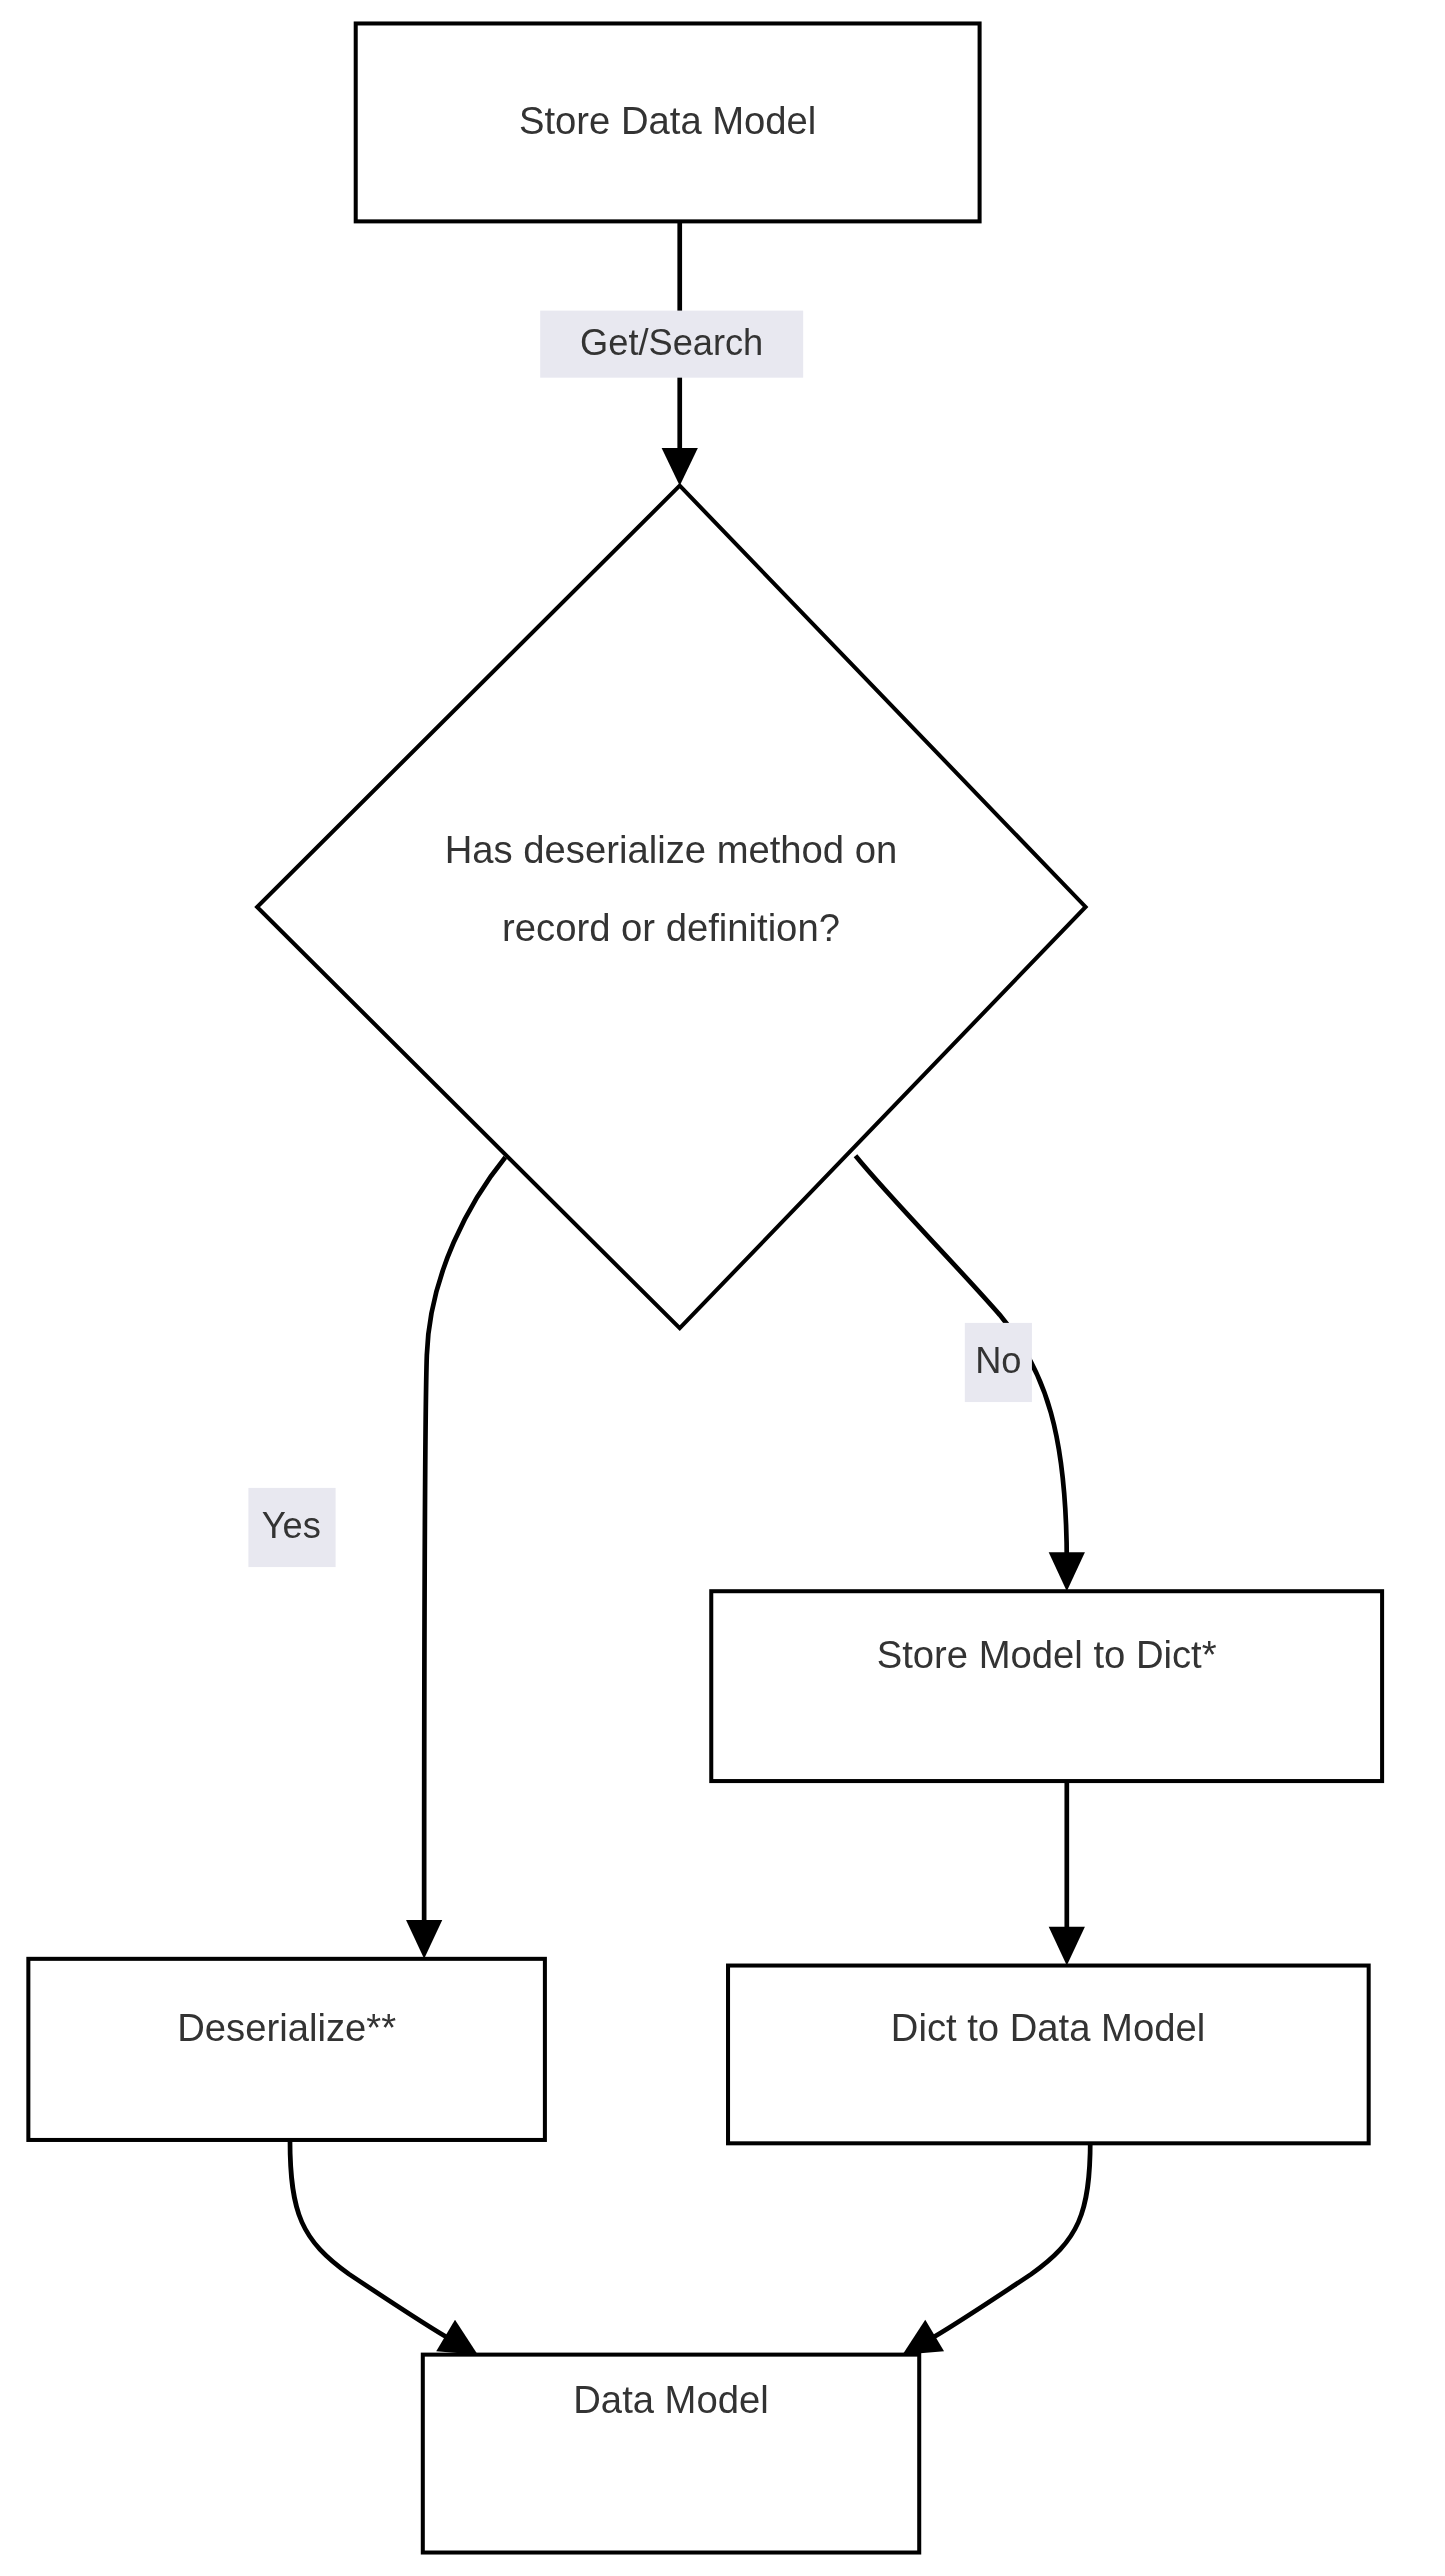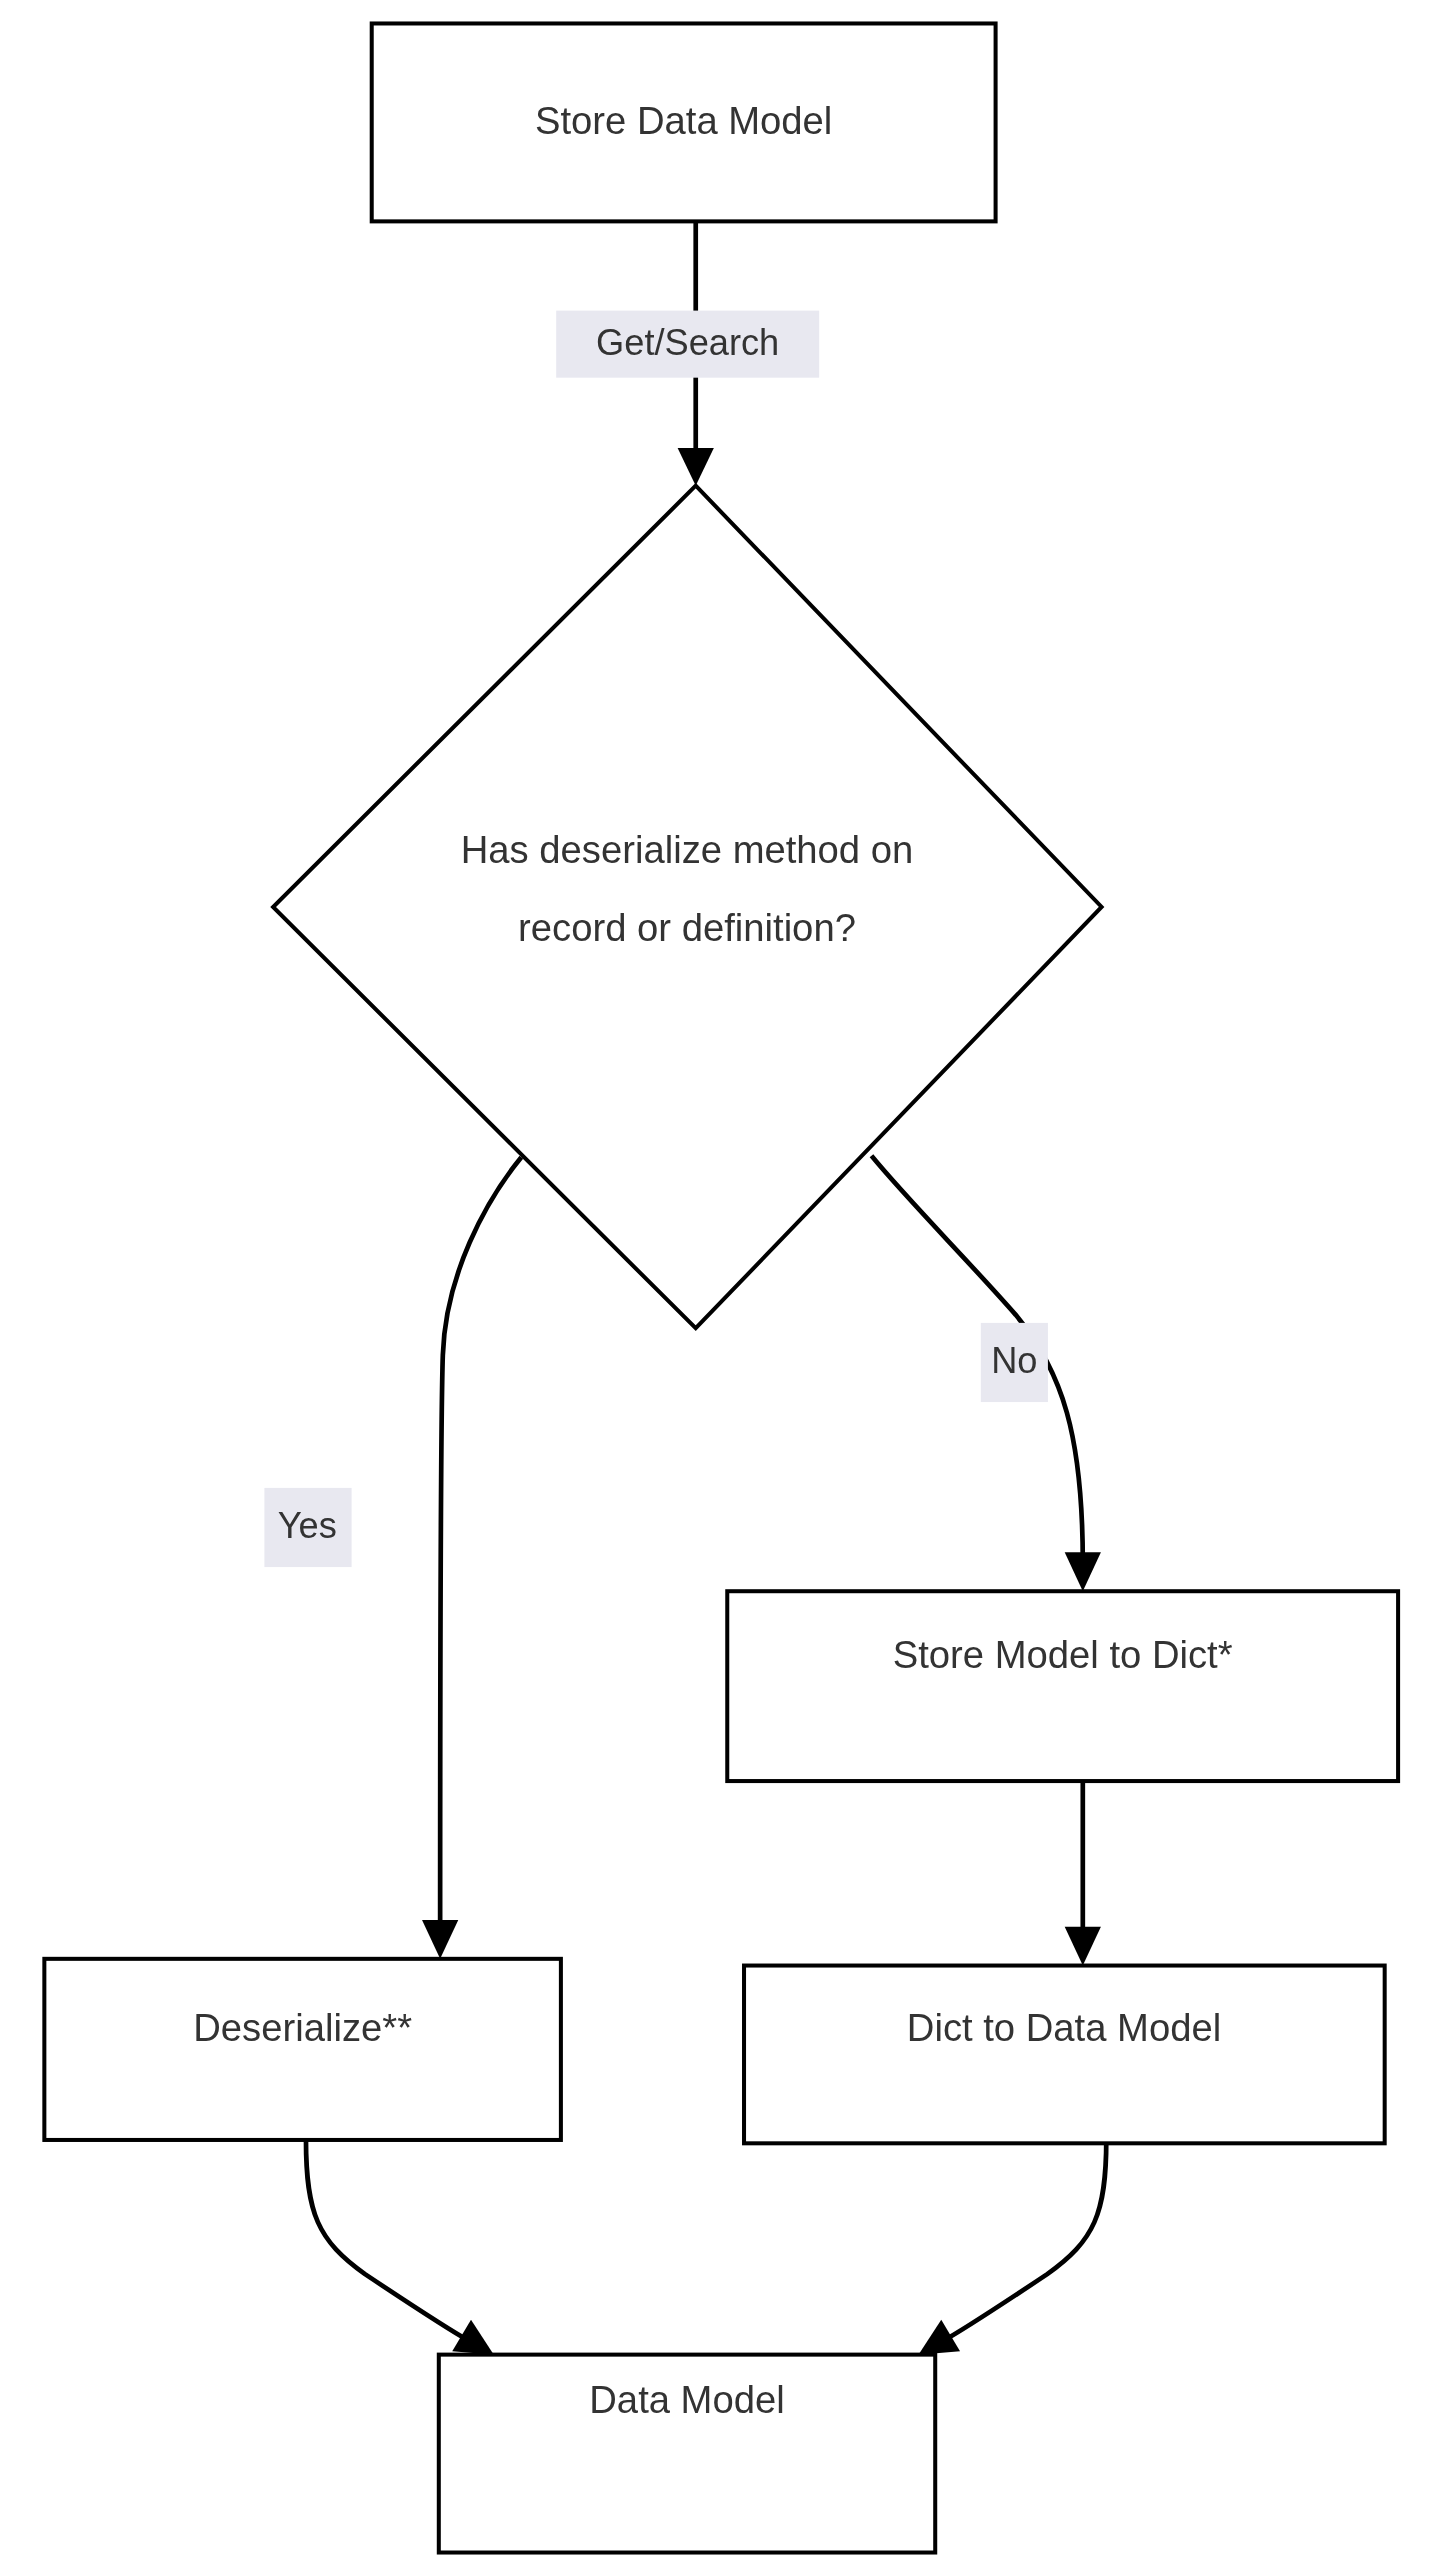--- a/index.html
+++ b/index.html
@@ -11,21 +11,20 @@
     width: 1446px;
     height: 2576px;
     font-family: "Liberation Sans", sans-serif;
     overflow: hidden;
   }
   #flowchart-root {
     position: relative;
     width: 1194px;
     height: 2576px;
     background: #ffffff;
-    margin-left: 16px;
   }
   svg#flow-svg {
     position: absolute;
     top: 0;
     left: 0;
     width: 1446px;
     height: 2576px;
     display: block;
   }
   .node-shape {

